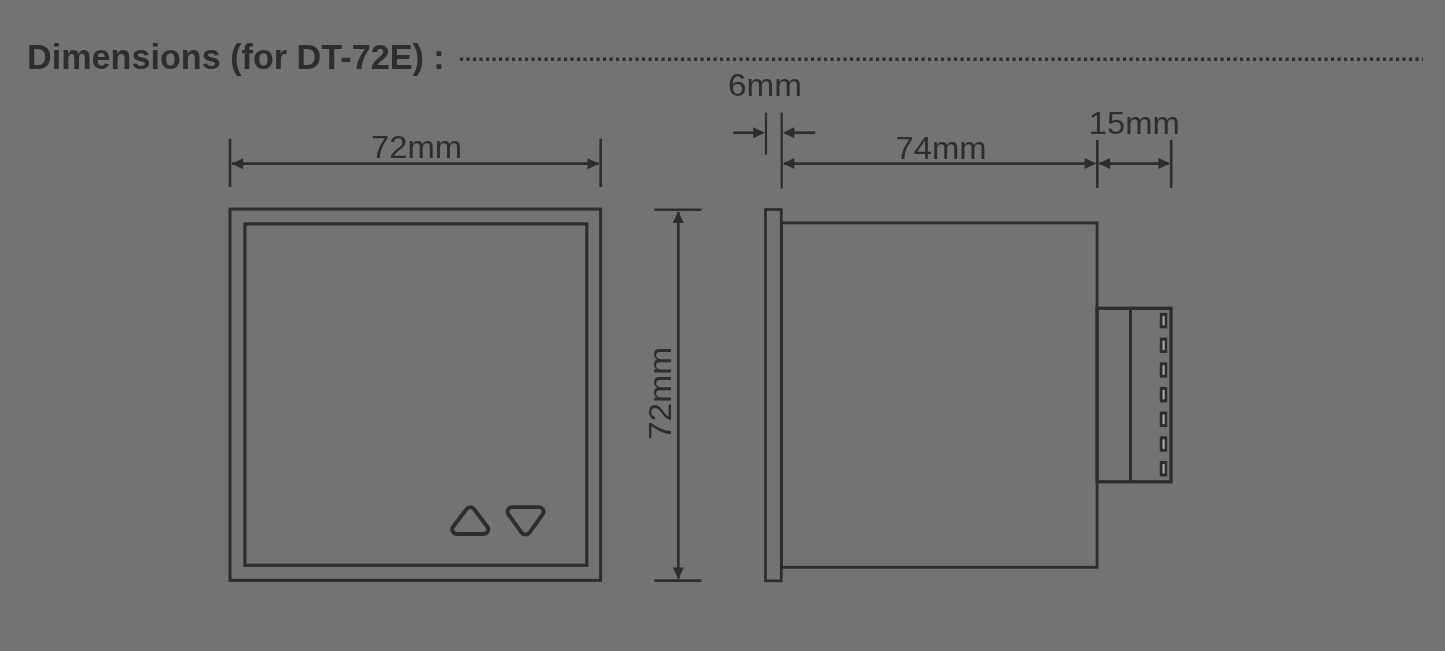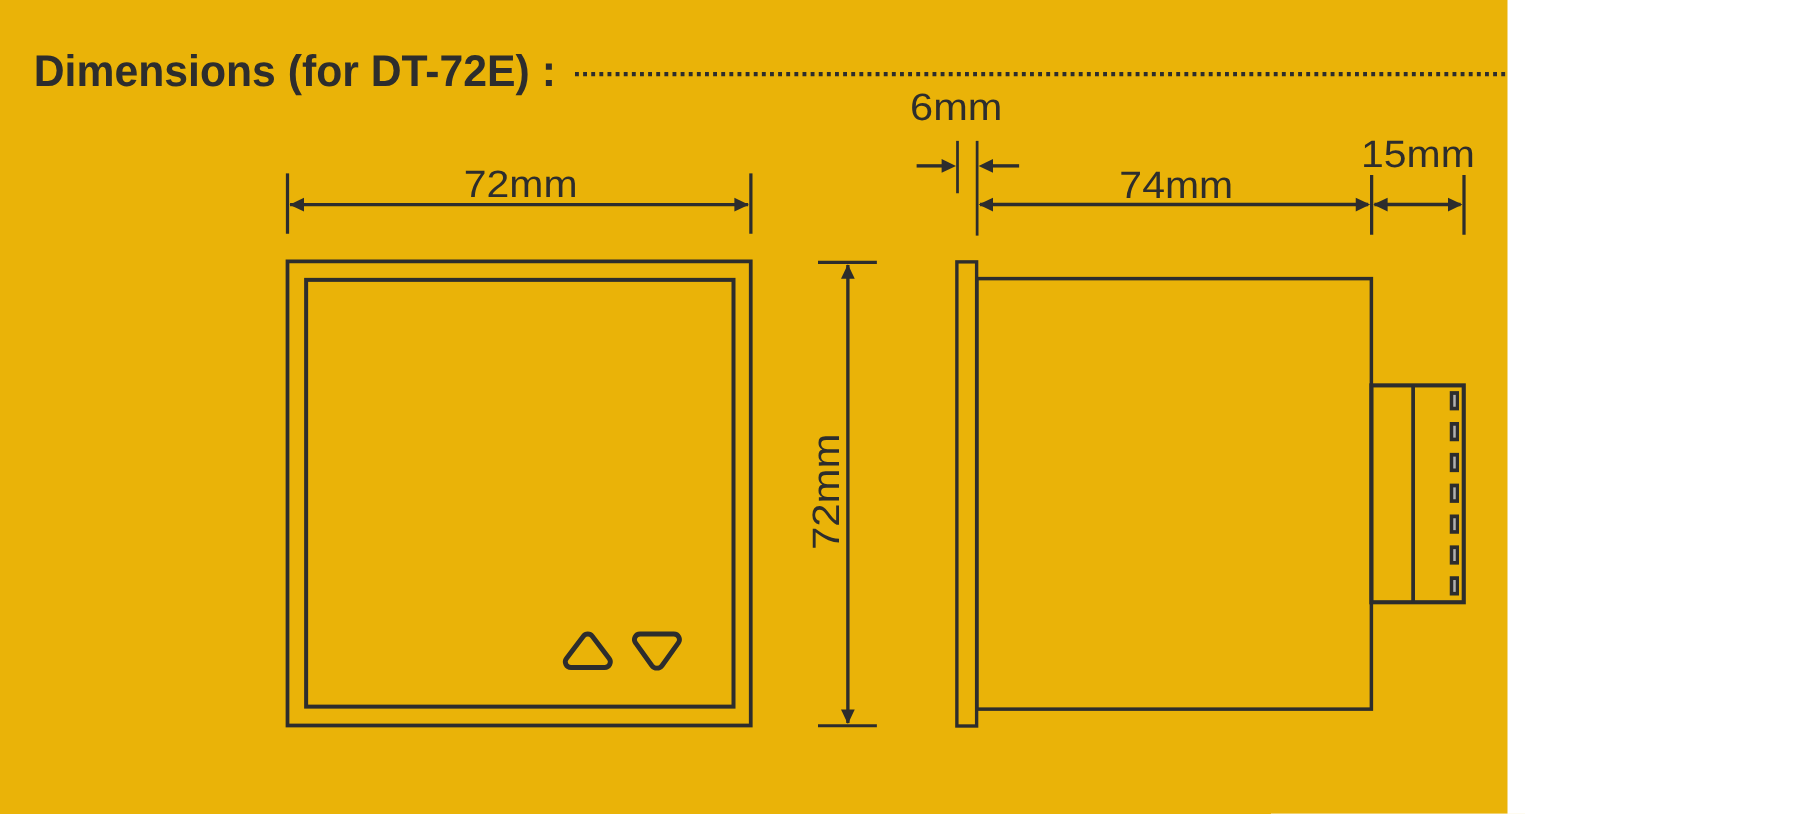--- a/index.html
+++ b/index.html
@@ -1,16 +1,16 @@
 <!DOCTYPE html>
 <html><head>
 <meta charset="utf-8">
 <style>
   html,body{margin:0;padding:0;background:#ffffff;}
-  #page{position:relative;width:1206px;height:651px;background:#eab308;overflow:hidden;}
+  #page{position:relative;width:1445px;height:651px;background:#737373;overflow:hidden;}
   svg text{font-family:"Liberation Sans",sans-serif;fill:#2d2d2d;}
 </style>
 </head>
 <body>
 <div id="page">
 <svg width="1445" height="651" viewBox="0 0 1445 651">
 
   <text transform="translate(27,69.1) scale(0.92 1)" font-size="35.5" font-weight="bold" textLength="454" lengthAdjust="spacingAndGlyphs">Dimensions (for DT-72E) :</text>
 
   <line x1="460" y1="59.3" x2="1423" y2="59.3" stroke="#2d2d2d" stroke-width="3.5" stroke-dasharray="3.1 3.4"></line>

